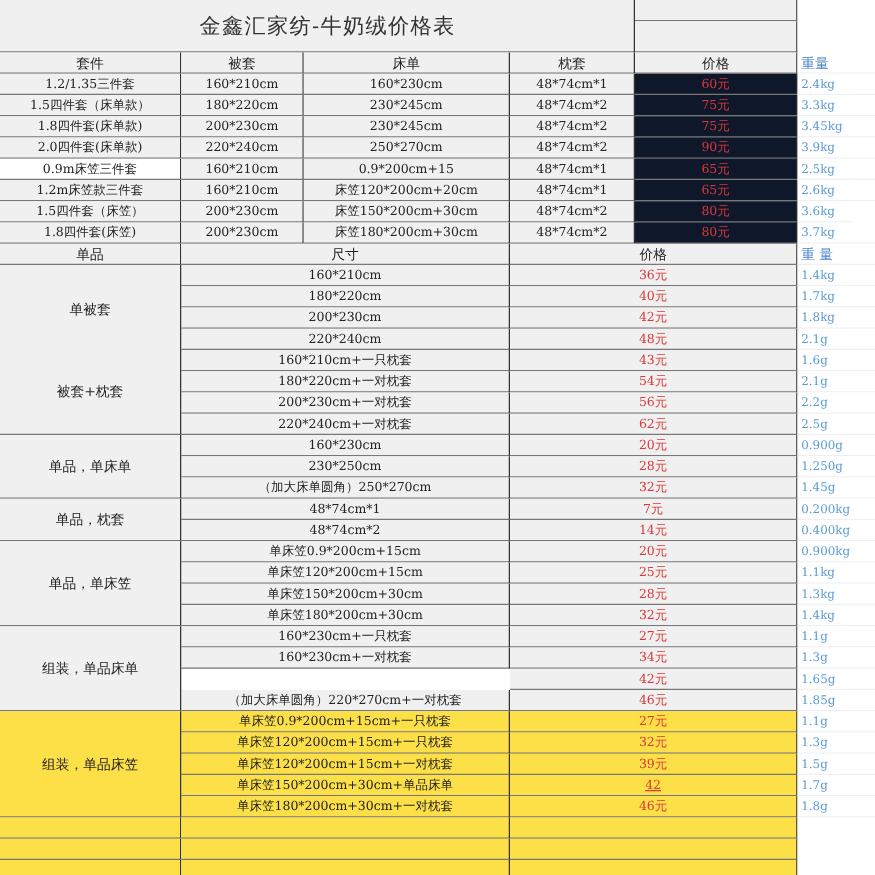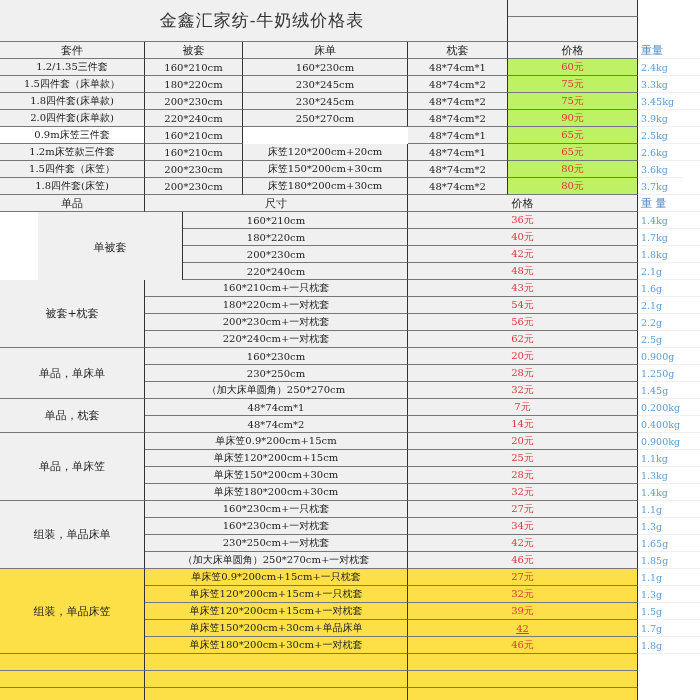--- a/index.html
+++ b/index.html
@@ -3,21 +3,21 @@
 <meta charset="utf-8">
 <style>
   html, body { margin:0; padding:0; background:#ffffff; }
   body { width:700px; height:700px; overflow:hidden; position:relative;
          font-family:"DejaVu Serif", "Liberation Serif", serif; }
   .sheet { position:absolute; left:0; top:0; width:700px; height:700px; }
   .cell { position:absolute; box-sizing:border-box; display:flex; align-items:center; justify-content:center;
           font-size:10px; color:#222; background:#f0f0f0; white-space:nowrap; overflow:hidden; }
   .b { border-right:1px solid #333; border-bottom:1px solid #777; }
   .price { color:#d9383a; }
-  .price-bg { background:#bef264; }
+  .price-bg { background:#0f172a; }
   .blue { background:#fde047; }
   .wt { background:#ffffff; color:#5b9bd5; justify-content:flex-start; padding-left:3px; font-size:9.5px;
         border-bottom:1px solid #eef0f4; }
   .wt-hdr { color:#4a86c8; font-size:11px; }
   .white { background:#ffffff; }
   .title { font-size:17px; color:#333; letter-spacing:1px;padding-left:17px; }
   .hdr { font-size:11px; color:#222; }
 </style>
 </head>
 <body>
@@ -53,20 +53,21 @@
     <div class="cell b price price-bg" style="left: 508px; top: 93px; width: 130px; height: 17px;">75元</div>
     <div class="cell wt" style="left: 638px; top: 93px; width: 62px; height: 17px;">3.45kg</div>
     <div class="cell b" style="left: 0px; top: 110px; width: 145px; height: 17px;">2.0四件套(床单款)</div>
     <div class="cell b" style="left: 145px; top: 110px; width: 98px; height: 17px;">220*240cm</div>
     <div class="cell b" style="left: 243px; top: 110px; width: 165px; height: 17px;">250*270cm</div>
     <div class="cell b" style="left: 408px; top: 110px; width: 100px; height: 17px;">48*74cm*2</div>
     <div class="cell b price price-bg" style="left: 508px; top: 110px; width: 130px; height: 17px;">90元</div>
     <div class="cell wt" style="left: 638px; top: 110px; width: 62px; height: 17px;">3.9kg</div>
     <div class="cell b white" style="left: 0px; top: 127px; width: 145px; height: 17px;">0.9m床笠三件套</div>
     <div class="cell b" style="left: 145px; top: 127px; width: 98px; height: 17px;">160*210cm</div>
+    <div class="cell b" style="left: 243px; top: 127px; width: 165px; height: 17px;">0.9*200cm+15</div>
     <div class="cell b" style="left: 408px; top: 127px; width: 100px; height: 17px;">48*74cm*1</div>
     <div class="cell b price price-bg" style="left: 508px; top: 127px; width: 130px; height: 17px;">65元</div>
     <div class="cell wt" style="left: 638px; top: 127px; width: 62px; height: 17px;">2.5kg</div>
     <div class="cell b" style="left: 0px; top: 144px; width: 145px; height: 17px;">1.2m床笠款三件套</div>
     <div class="cell b" style="left: 145px; top: 144px; width: 98px; height: 17px;">160*210cm</div>
     <div class="cell b" style="left: 243px; top: 144px; width: 165px; height: 17px;">床笠120*200cm+20cm</div>
     <div class="cell b" style="left: 408px; top: 144px; width: 100px; height: 17px;">48*74cm*1</div>
     <div class="cell b price price-bg" style="left: 508px; top: 144px; width: 130px; height: 17px;">65元</div>
     <div class="cell wt" style="left: 638px; top: 144px; width: 62px; height: 17px;">2.6kg</div>
     <div class="cell b" style="left: 0px; top: 161px; width: 145px; height: 17px;">1.5四件套（床笠）</div>
@@ -90,21 +91,21 @@
     <div class="cell wt" style="left: 638px; top: 212px; width: 62px; height: 17px;">1.4kg</div>
     <div class="cell b" style="left: 145px; top: 229px; width: 263px; height: 17px;">180*220cm</div>
     <div class="cell b price" style="left: 408px; top: 229px; width: 230px; height: 17px;">40元</div>
     <div class="cell wt" style="left: 638px; top: 229px; width: 62px; height: 17px;">1.7kg</div>
     <div class="cell b" style="left: 145px; top: 246px; width: 263px; height: 17px;">200*230cm</div>
     <div class="cell b price" style="left: 408px; top: 246px; width: 230px; height: 17px;">42元</div>
     <div class="cell wt" style="left: 638px; top: 246px; width: 62px; height: 17px;">1.8kg</div>
     <div class="cell b" style="left: 145px; top: 263px; width: 263px; height: 17px;">220*240cm</div>
     <div class="cell b price" style="left: 408px; top: 263px; width: 230px; height: 17px;">48元</div>
     <div class="cell wt" style="left: 638px; top: 263px; width: 62px; height: 17px;">2.1g</div>
-    <div class="cell b" style="left: 0px; top: 212px; width: 145px; height: 70px; font-size: 11px; border-bottom: none; margin-left: 38px;">单被套</div>
+    <div class="cell b" style="left: 0px; top: 212px; width: 145px; height: 70px; font-size: 11px; border-bottom: none;">单被套</div>
     <div class="cell b" style="left: 145px; top: 280px; width: 263px; height: 17px;">160*210cm+一只枕套</div>
     <div class="cell b price" style="left: 408px; top: 280px; width: 230px; height: 17px;">43元</div>
     <div class="cell wt" style="left: 638px; top: 280px; width: 62px; height: 17px;">1.6g</div>
     <div class="cell b" style="left: 145px; top: 297px; width: 263px; height: 17px;">180*220cm+一对枕套</div>
     <div class="cell b price" style="left: 408px; top: 297px; width: 230px; height: 17px;">54元</div>
     <div class="cell wt" style="left: 638px; top: 297px; width: 62px; height: 17px;">2.1g</div>
     <div class="cell b" style="left: 145px; top: 314px; width: 263px; height: 17px;">200*230cm+一对枕套</div>
     <div class="cell b price" style="left: 408px; top: 314px; width: 230px; height: 17px;">56元</div>
     <div class="cell wt" style="left: 638px; top: 314px; width: 62px; height: 17px;">2.2g</div>
     <div class="cell b" style="left: 145px; top: 331px; width: 263px; height: 17px;">220*240cm+一对枕套</div>
@@ -140,24 +141,23 @@
     <div class="cell b" style="left: 145px; top: 484px; width: 263px; height: 17px;">单床笠180*200cm+30cm</div>
     <div class="cell b price" style="left: 408px; top: 484px; width: 230px; height: 17px;">32元</div>
     <div class="cell wt" style="left: 638px; top: 484px; width: 62px; height: 17px;">1.4kg</div>
     <div class="cell b" style="left: 0px; top: 433px; width: 145px; height: 68px; font-size: 11px;">单品，单床笠</div>
     <div class="cell b" style="left: 145px; top: 501px; width: 263px; height: 17px;">160*230cm+一只枕套</div>
     <div class="cell b price" style="left: 408px; top: 501px; width: 230px; height: 17px;">27元</div>
     <div class="cell wt" style="left: 638px; top: 501px; width: 62px; height: 17px;">1.1g</div>
     <div class="cell b" style="left: 145px; top: 518px; width: 263px; height: 17px;">160*230cm+一对枕套</div>
     <div class="cell b price" style="left: 408px; top: 518px; width: 230px; height: 17px;">34元</div>
     <div class="cell wt" style="left: 638px; top: 518px; width: 62px; height: 17px;">1.3g</div>
-    <div class="cell b" style="left: 145px; top: 535px; width: 263px; height: 17px;">230*250cm+一对枕套</div>
     <div class="cell b price" style="left: 408px; top: 535px; width: 230px; height: 17px;">42元</div>
     <div class="cell wt" style="left: 638px; top: 535px; width: 62px; height: 17px;">1.65g</div>
-    <div class="cell b" style="left: 145px; top: 552px; width: 263px; height: 17px;">（加大床单圆角）250*270cm+一对枕套</div>
+    <div class="cell b" style="left: 145px; top: 552px; width: 263px; height: 17px;">（加大床单圆角）220*270cm+一对枕套</div>
     <div class="cell b price" style="left: 408px; top: 552px; width: 230px; height: 17px;">46元</div>
     <div class="cell wt" style="left: 638px; top: 552px; width: 62px; height: 17px;">1.85g</div>
     <div class="cell b" style="left: 0px; top: 501px; width: 145px; height: 68px; font-size: 11px;">组装，单品床单</div>
     <div class="cell b blue" style="left: 145px; top: 569px; width: 263px; height: 17px;">单床笠0.9*200cm+15cm+一只枕套</div>
     <div class="cell b price blue" style="left: 408px; top: 569px; width: 230px; height: 17px;">27元</div>
     <div class="cell wt" style="left: 638px; top: 569px; width: 62px; height: 17px;">1.1g</div>
     <div class="cell b blue" style="left: 145px; top: 586px; width: 263px; height: 17px;">单床笠120*200cm+15cm+一只枕套</div>
     <div class="cell b price blue" style="left: 408px; top: 586px; width: 230px; height: 17px;">32元</div>
     <div class="cell wt" style="left: 638px; top: 586px; width: 62px; height: 17px;">1.3g</div>
     <div class="cell b blue" style="left: 145px; top: 603px; width: 263px; height: 17px;">单床笠120*200cm+15cm+一对枕套</div>

